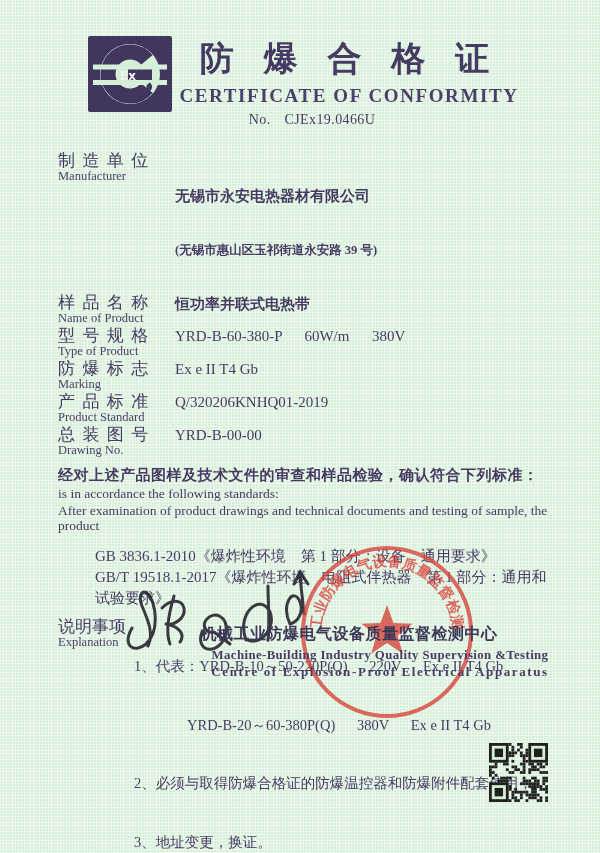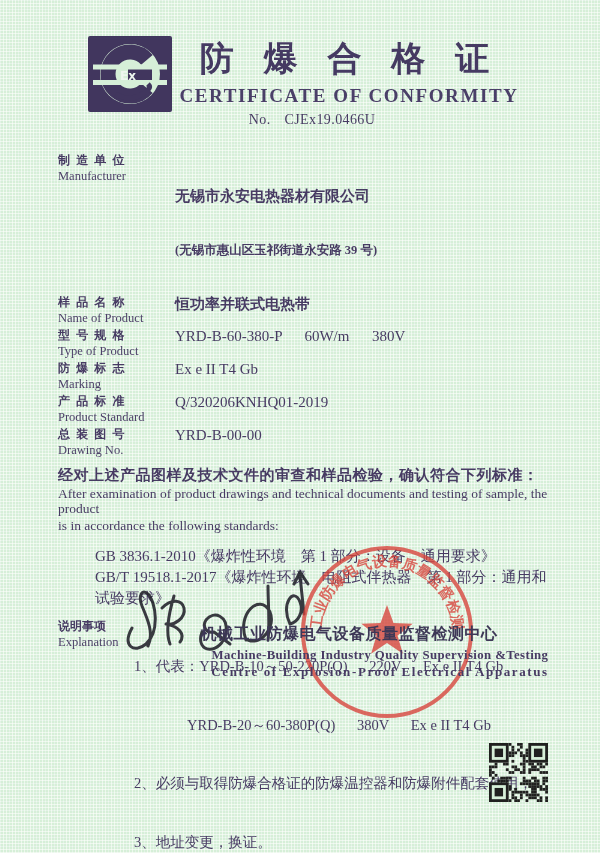--- a/index.html
+++ b/index.html
@@ -31,21 +31,21 @@
   }
   .title-en { font-size: 19px; font-weight: 700; letter-spacing: 1.6px; margin-top: 3px; color: #4a3f68; }
   .cert-no { font-size: 14px; margin-top: 5px; padding-right: 74px; letter-spacing: .4px; }
   .cert-no .no-label { margin-right: 14px; }
 
   
   .content { padding: 0 44px 0 58px; }
   .fields { margin-top: 24px; }
   .field-row { display: flex; margin-bottom: 1px; min-height: 32px; }
   .flabel { width: 117px; flex: 0 0 auto; }
-  .lab-cn { font-size: 12px; font-weight: 700; line-height: 17px; letter-spacing: 1px; }
+  .lab-cn { font-size: 17px; font-weight: 400; line-height: 17px; letter-spacing: 1px; }
   .lab-en { font-size: 12.5px; line-height: 14px; color: #4c4168; }
   .fvalue { font-size: 15px; padding-top: 1px; white-space: pre-wrap; }
   .fvalue .sub { font-size: 12.5px; margin-top: 2px; font-weight: bold; }
 
   
   .statement { margin-top: 8px; }
   .stmt-cn { font-size: 15px; font-weight: 700; letter-spacing: .5px; line-height: 18px; }
   .stmt-en { font-size: 13.5px; line-height: 15px; margin-top: 2px; }
   .standards { margin-top: 13px; padding-left: 37px; }
   .std-line { font-size: 15px; line-height: 21px; white-space: pre-wrap; }
@@ -144,22 +144,22 @@
         <div class="flabel">
           <div class="lab-cn sans">总 装 图 号</div>
           <div class="lab-en">Drawing No.</div>
         </div>
         <div class="fvalue">YRD-B-00-00</div>
       </div>
     </div>
 
     <div class="statement">
       <div class="stmt-cn sans">经对上述产品图样及技术文件的审查和样品检验，确认符合下列标准：</div>
+      <div class="stmt-en">is in accordance the following standards:</div>
       <div class="stmt-en">After examination of product drawings and technical documents and testing of sample, the product</div>
-      <div class="stmt-en">is in accordance the following standards:</div>
     </div>
 
     <div class="standards">
       <div class="std-line">GB 3836.1-2010《爆炸性环境　第 1 部分：设备　通用要求》</div>
       <div class="std-line">GB/T 19518.1-2017《爆炸性环境　电阻式伴热器　第 1 部分：通用和试验要求》</div>
     </div>
 
     <div class="explain">
       <div class="flabel">
         <div class="lab-cn sans" style="letter-spacing:0">说明事项</div>

